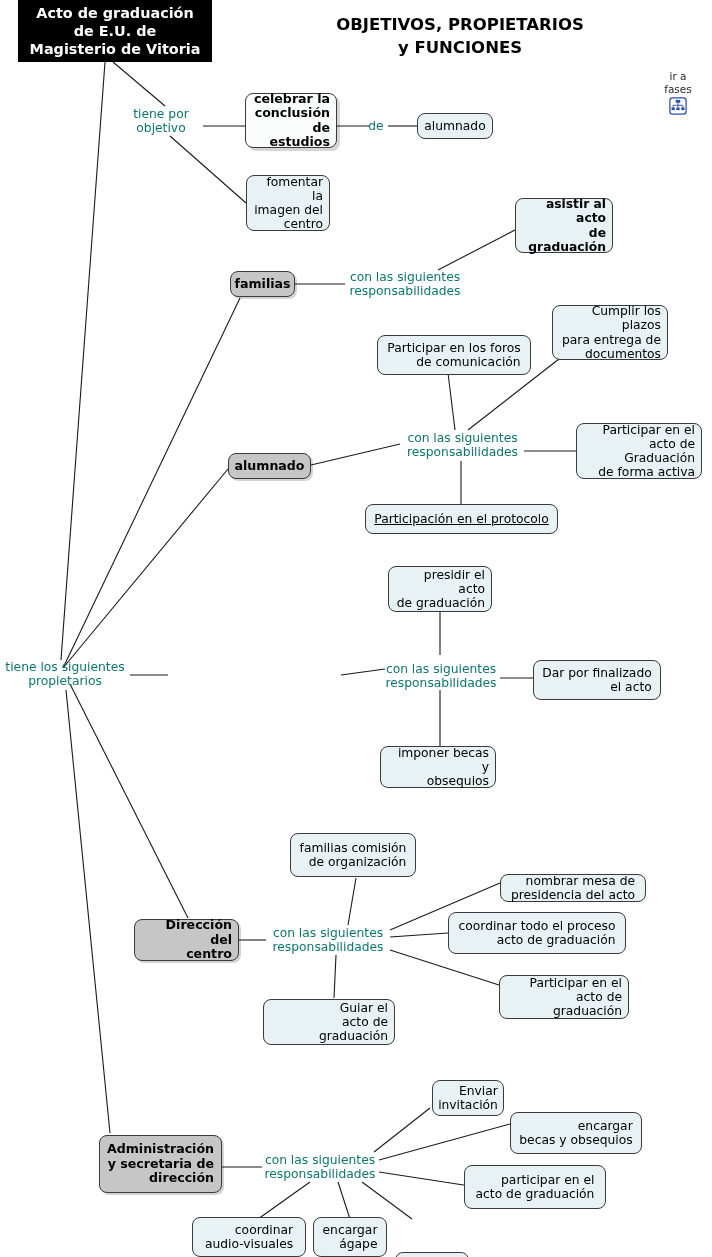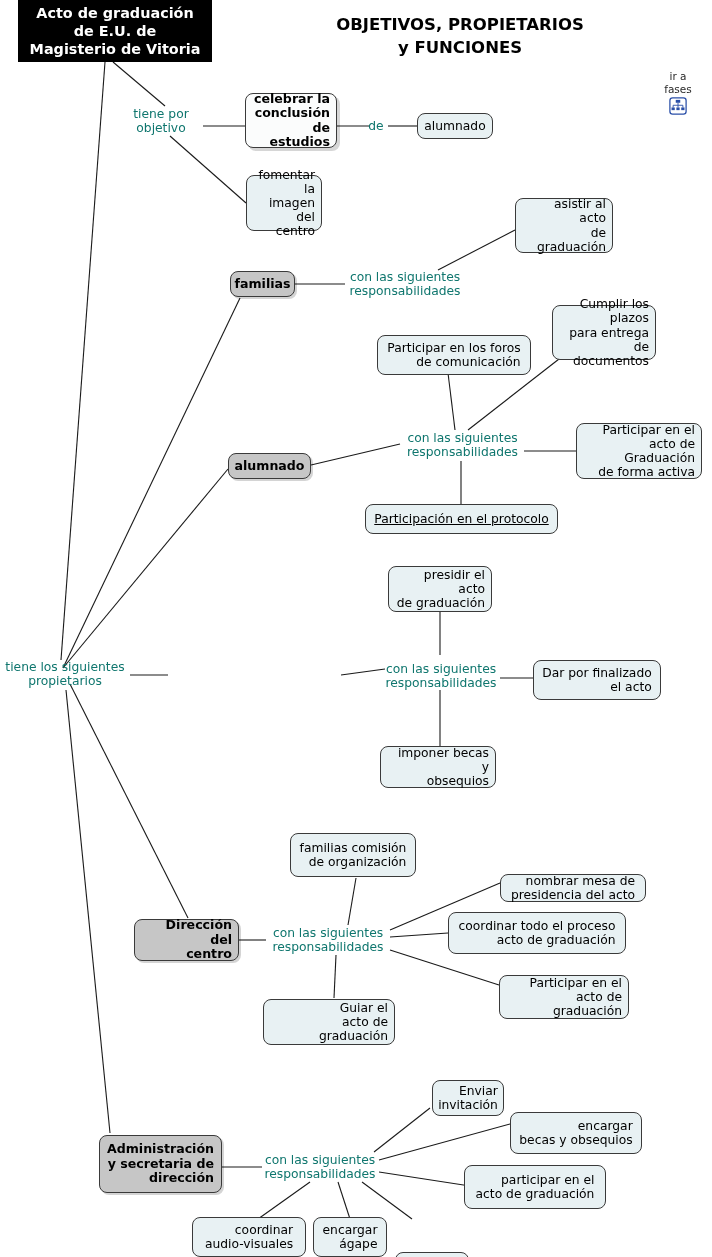--- a/index.html
+++ b/index.html
@@ -233,31 +233,31 @@
 
   <div class="link-label" style="left:259px; top:1149px; width:122px; height:36px;">con las siguientes
 responsabilidades</div>
 
   <div class="node n-objective" style="left:245px; top:93px; width:92px; height:55px;">celebrar la
 conclusión
 de estudios</div>
 
   <div class="node n-leaf" style="left:417px; top:113px; width:76px; height:26px;">alumnado</div>
 
-  <div class="node n-leaf" style="left:246px; top:175px; width:76px; height:56px;">fomentar la
+  <div class="node n-leaf" style="left:246px; top:175px; width:84px; height:56px;">fomentar la
 imagen del
 centro</div>
 
   <div class="node n-owner" style="left:230px; top:271px; width:65px; height:26px;">familias</div>
 
-  <div class="node n-leaf" style="left:515px; top:198px; width:98px; height:55px;">asistir al
+  <div class="node n-leaf" style="left:515px; top:198px; width:98px; height:55px;font-weight:bold;">asistir al
 acto
 de graduación</div>
 
-  <div class="node n-leaf" style="left:552px; top:305px; width:104px; height:55px;">Cumplir los plazos
+  <div class="node n-leaf" style="left:552px; top:305px; width:116px; height:55px;">Cumplir los plazos
 para entrega de
 documentos</div>
 
   <div class="node n-leaf" style="left:377px; top:335px; width:154px; height:40px;">Participar en los foros
 de comunicación</div>
 
   <div class="node n-owner" style="left:228px; top:453px; width:83px; height:26px;">alumnado</div>
 
   <div class="node n-leaf" style="left:576px; top:423px; width:126px; height:56px;">Participar en el
 acto de Graduación

